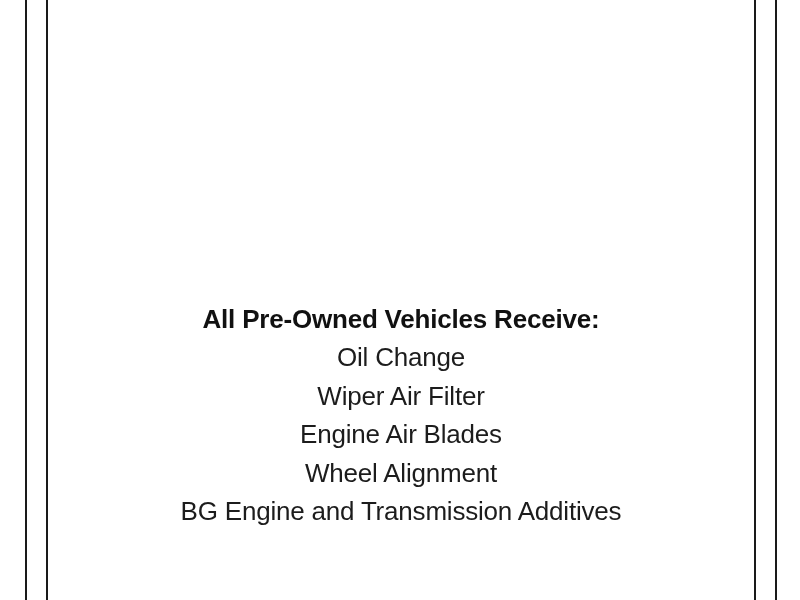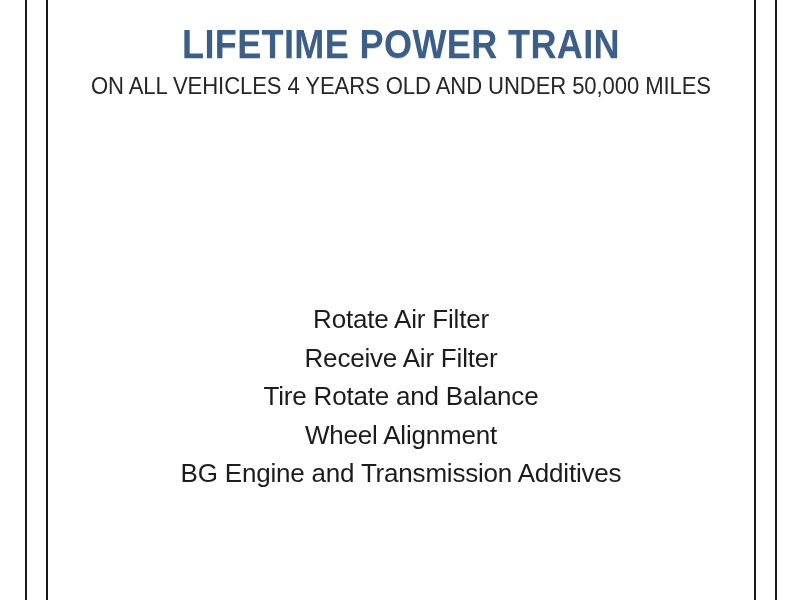--- a/index.html
+++ b/index.html
@@ -115,31 +115,28 @@
 
 <div id="flyer">
 
   <div class="rule rule-left-outer"></div>
   <div class="rule rule-left-inner"></div>
   <div class="rule rule-right-inner"></div>
   <div class="rule rule-right-outer"></div>
 
   <div class="content">
 
-    <div class="promo-block" id="promo-1">
-      <div class="promo-headline">LIFETIME POWER TRAIN</div>
-      <div class="promo-sub">ON ALL VEHICLES 4 YEARS OLD AND UNDER 50,000 MILES</div>
-    </div>
 
 
     <div id="services">
+      <div class="services-heading">All Pre-Owned Vehicles Receive:</div>
 
       <ul class="services-list">
-        <li>Rotate Air Filter</li>
-        <li>Receive Air Filter</li>
-        <li>Tire Rotate and Balance</li>
+        <li>Oil Change</li>
+        <li>Wiper Air Filter</li>
+        <li>Engine Air Blades</li>
         <li>Wheel Alignment</li>
         <li>BG Engine and Transmission Additives</li>
       </ul>
     </div>
 
   </div>
 </div>
 
 </body></html>

